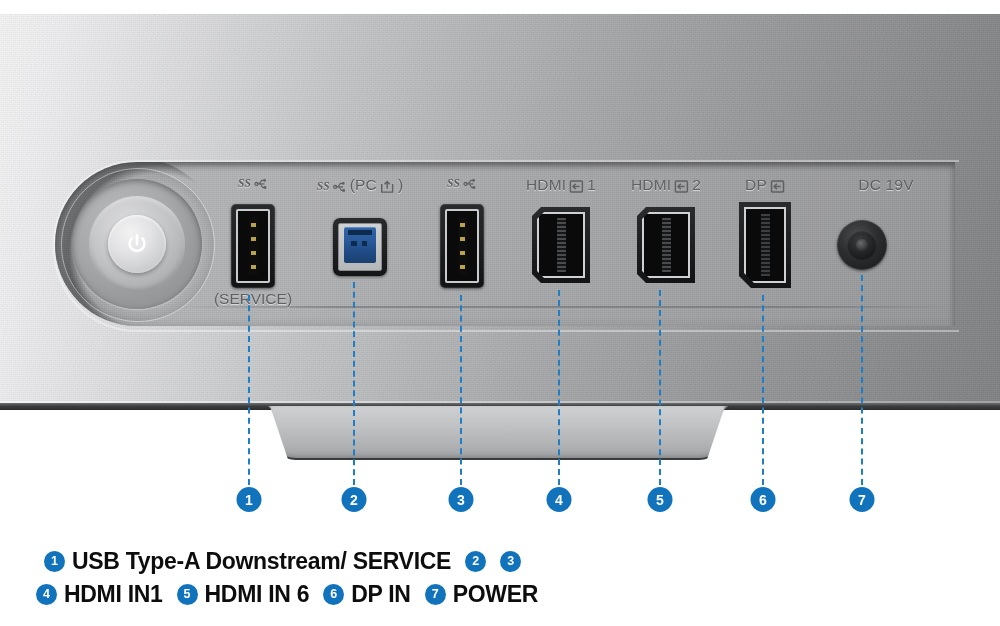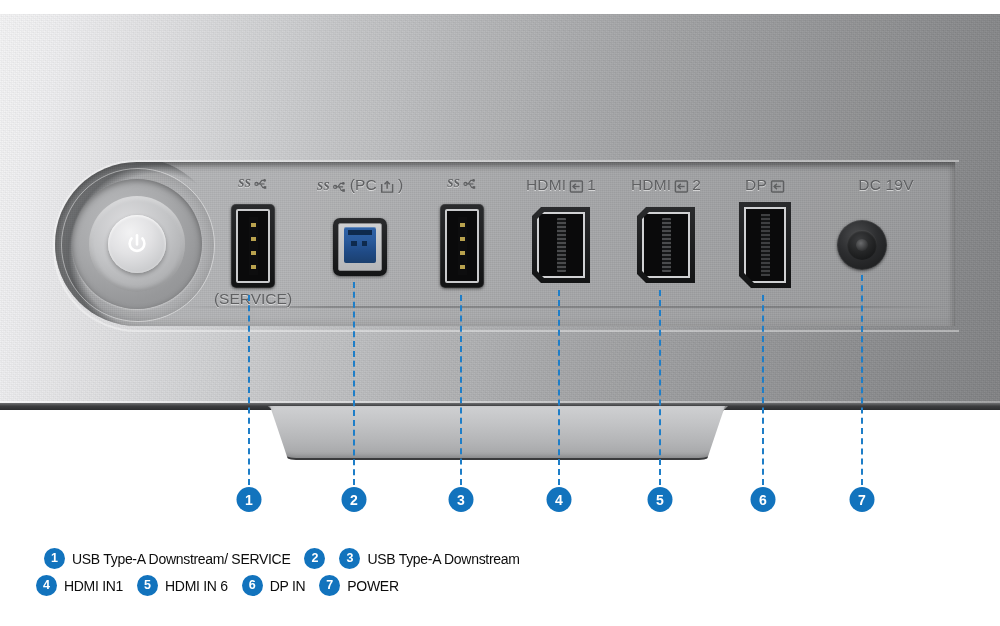--- a/index.html
+++ b/index.html
@@ -283,22 +283,22 @@
   .legend-row.r2{padding-left:36px;}
   .legend-item{display:flex;align-items:center;gap:7px;}
   .legend-badge{
     width:21px;height:21px;border-radius:50%;
     background:#1273bd;color:#fff;
     font-size:12.5px;font-weight:700;
     display:flex;align-items:center;justify-content:center;
     flex:0 0 auto;line-height:1;
   }
   .legend-text{
-    font-size:14px;
-    font-weight:400;
+    font-size:23px;
+    font-weight:700;
     color:#0d0d0d;
     letter-spacing:-.3px;
     white-space:nowrap;
   }
 </style>
 </head>
 <body>
 
 <div id="stage">
 
@@ -512,21 +512,20 @@
     <div class="legend-row r1">
       <div class="legend-item">
         <span class="legend-badge">1</span>
         <span class="legend-text">USB Type-A Downstream/ SERVICE</span>
       </div>
       <div class="legend-item">
         <span class="legend-badge">2</span>
       </div>
       <div class="legend-item">
         <span class="legend-badge">3</span>
-        <span class="legend-text">USB Type-A Downstream</span>
       </div>
     </div>
     <div class="legend-row r2">
       <div class="legend-item">
         <span class="legend-badge">4</span>
         <span class="legend-text">HDMI IN1</span>
       </div>
       <div class="legend-item">
         <span class="legend-badge">5</span>
         <span class="legend-text">HDMI IN 6</span>

